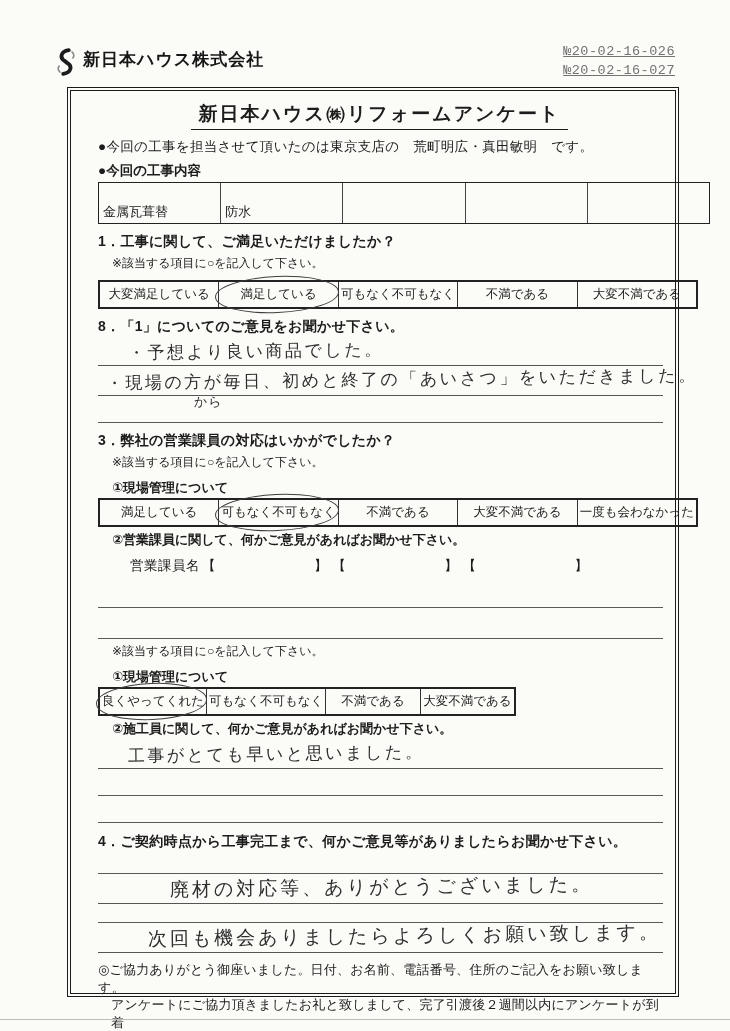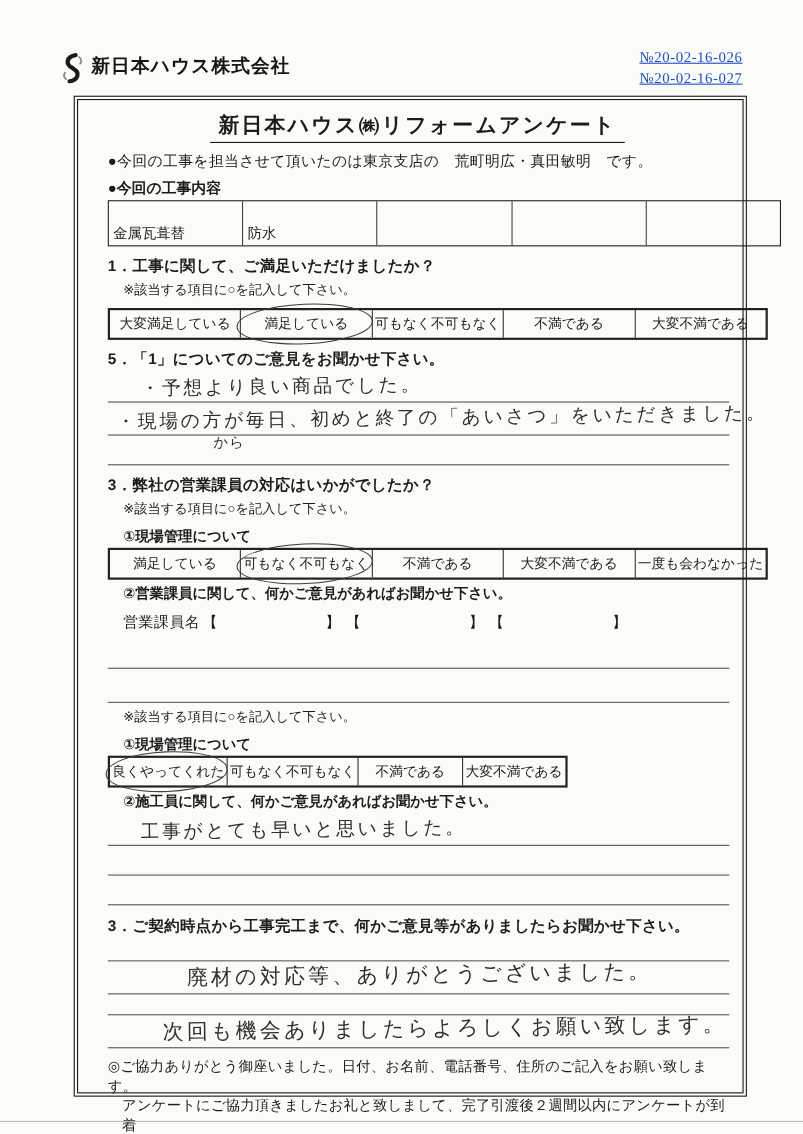--- a/index.html
+++ b/index.html
@@ -3,21 +3,21 @@
 <meta charset="utf-8">
 <style>
   html,body{margin:0;padding:0;background:#fbfbf8;}
   .page{position:relative;width:730px;height:1031px;background:#fbfbf8;overflow:hidden;
         font-family:"Liberation Sans","DejaVu Sans",sans-serif;color:#1c1c1c;}
   
   .header{position:absolute;top:42px;left:55px;right:55px;display:flex;justify-content:space-between;align-items:flex-start;}
   .logo-row{display:flex;align-items:flex-start;gap:6px;margin-top:6px;font-family:Liberation Mono, monospace;}
   .logo-mark{width:22px;height:28px;display:inline-block;}
   .company{font-size:17px;font-weight:bold;letter-spacing:1px;color:#161616;}
-  .doc-numbers{font-family:Liberation Serif, serif;font-size:13.5px;line-height:19px;color:#1d4ed8;text-align:right;}
+  .doc-numbers{font-family:Liberation Mono, monospace;font-size:13.5px;line-height:19px;color:#737373;text-align:right;}
   .doc-numbers div{text-decoration:underline;letter-spacing:0.5px;}
   
   .form-box{position:absolute;left:67px;top:87px;width:612px;height:910px;
             border:4px double #1a1a1a;background:transparent;box-sizing:border-box;}
   .content{padding:6px 14px 0 27px;}
   .form-title-wrap{text-align:center;margin-top:4px;}
   .form-title{display:inline-block;font-size:19px;font-weight:bold;letter-spacing:2px;
               border-bottom:1.5px solid #1a1a1a;padding:0 8px 2px 8px;}
   .intro{font-size:13.5px;margin-top:8px;letter-spacing:0.3px;}
   .work-label{font-size:13.5px;font-weight:bold;margin-top:6px;}
@@ -36,21 +36,21 @@
   .opt.circled::after{content:"";position:absolute;left:-4%;top:-24%;width:105%;height:146%;
        border:1.6px solid #3d3d3d;border-radius:50%;transform:rotate(-2.5deg);box-sizing:border-box;}
   .rule{height:26px;border-bottom:1px solid #5a5a5a;width:565px;}
   .hw-row{position:relative;border-bottom:1px solid #555;min-height:29px;display:flex;
           align-items:flex-end;width:565px;}
   .hw{font-size:17px;color:#2e2e2e;letter-spacing:2.5px;transform:rotate(-0.8deg);
       transform-origin:left bottom;line-height:1.1;padding-bottom:1px;white-space:nowrap;}
   .hw-lg{font-size:19px;letter-spacing:3px;}
   .indent-1{padding-left:30px;} .indent-2{padding-left:8px;} .indent-3{padding-left:72px;} .indent-4{padding-left:50px;}
   .hw-correction{position:absolute;left:96px;bottom:-16px;font-size:13px;color:#2e2e2e;letter-spacing:1px;}
-  .name-row{display:flex;align-items:baseline;font-size:13.5px;margin:8px 0 2px 14px;letter-spacing:0.5px;}
+  .name-row{display:flex;align-items:baseline;font-size:13.5px;margin:8px 0 2px 32px;letter-spacing:0.5px;}
   .name-brackets{margin-left:2px;}
   .footer-note{font-size:13px;line-height:17.5px;margin-top:8px;letter-spacing:0.2px;}
   .footer-note .fl2{padding-left:13px;}
   .scan-line{position:absolute;left:0;top:1019px;width:730px;border-top:1px solid #bdbdb6;}
 </style>
 </head>
 <body>
 
 <div class="page">
 
@@ -93,21 +93,21 @@
       <div class="q-title">1．工事に関して、ご満足いただけましたか？</div>
       <div class="q-note">※該当する項目に○を記入して下さい。</div>
       <div class="opt-table">
         <div class="opt">大変満足している</div>
         <div class="opt circled">満足している</div>
         <div class="opt">可もなく不可もなく</div>
         <div class="opt">不満である</div>
         <div class="opt">大変不満である</div>
       </div>
 
-      <div class="q-title">5．「1」についてのご意見をお聞かせ下さい。</div>
+      <div class="q-title">8．「1」についてのご意見をお聞かせ下さい。</div>
       <div class="hw-row">
         <span class="hw indent-1">・予想より良い商品でした。</span>
       </div>
       <div class="hw-row">
         <span class="hw indent-2">・現場の方が毎日、初めと終了の「あいさつ」をいただきました。</span>
         <span class="hw-correction">から</span>
       </div>
       <div class="rule"></div>
 
       <div class="q-title">3．弊社の営業課員の対応はいかがでしたか？</div>
@@ -136,21 +136,21 @@
         <div class="opt">不満である</div>
         <div class="opt">大変不満である</div>
       </div>
       <div class="q-sub">②施工員に関して、何かご意見があればお聞かせ下さい。</div>
       <div class="hw-row">
         <span class="hw indent-1">工事がとても早いと思いました。</span>
       </div>
       <div class="rule"></div>
       <div class="rule"></div>
 
-      <div class="q-title" style="margin-top:10px">3．ご契約時点から工事完工まで、何かご意見等がありましたらお聞かせ下さい。</div>
+      <div class="q-title" style="margin-top:10px">4．ご契約時点から工事完工まで、何かご意見等がありましたらお聞かせ下さい。</div>
       <div class="rule" style="height:22px"></div>
       <div class="hw-row">
         <span class="hw hw-lg indent-3">廃材の対応等、ありがとうございました。</span>
       </div>
       <div class="rule" style="height:18px"></div>
       <div class="hw-row">
         <span class="hw hw-lg indent-4">次回も機会ありましたらよろしくお願い致します。</span>
       </div>
 
       <div class="footer-note">

